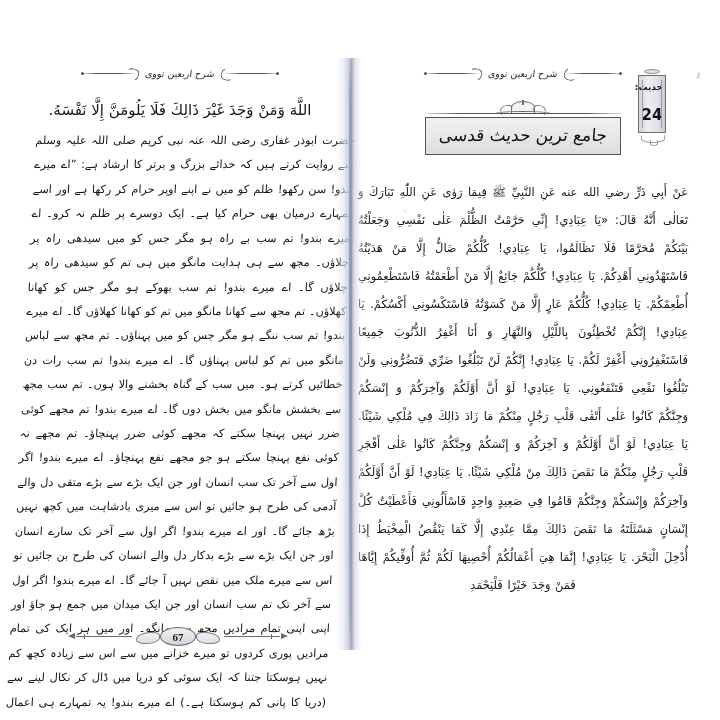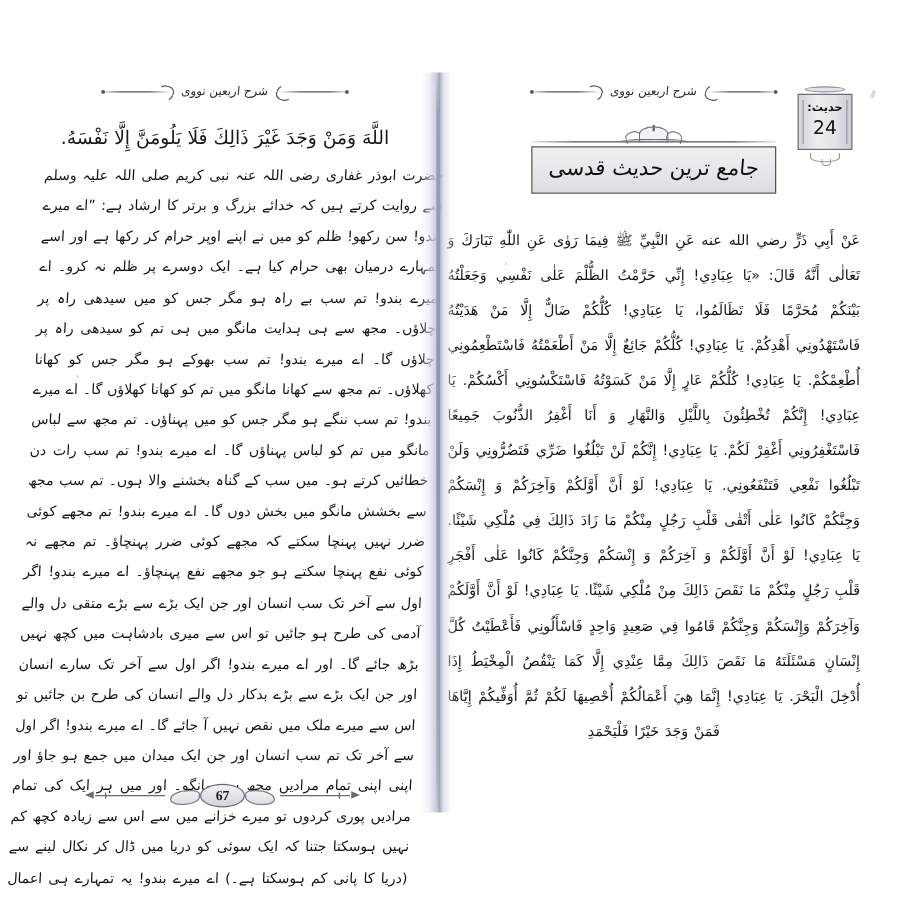--- a/index.html
+++ b/index.html
@@ -114,21 +114,21 @@
     border-radius: 50%;
   }
   .rh-orn.leftorn  .dot { left: 4px; }
   .rh-orn.rightorn .dot { right: 4px; }
 
   
   .hadith-tab {
     position: absolute;
     left: 638px;
     top: 66px;
-    width: 44px;
+    width: 28px;
     text-align: center;
   }
   .hadith-tab .tab-crest-top,
   .hadith-tab .tab-crest-bot {
     height: 9px;
     position: relative;
   }
   .tab-crest-top::before, .tab-crest-bot::before{
     content:"";
     position:absolute; left:6px; right:6px; top:3px;
@@ -155,24 +155,24 @@
   .hadith-tab .tab-body::after { right:3px; }
   .hadith-tab .tab-label {
     font-size: 9px;
     color: #111;
     direction: rtl;
     line-height: 1.1;
     font-weight: 700;
   }
   .hadith-tab .tab-number {
     font-size: 15px;
-    font-weight: 400;
+    font-weight: 700;
     color: #111;
     line-height: 1.15;
-    margin-top: 1px;
+    margin-top: 14px;
   }
   .tab-flourish {
     margin: 1px auto 0 auto;
     width: 30px; height: 12px;
     position: relative;
   }
   .tab-flourish::before{
     content:"";
     position:absolute; left:3px; right:3px; top:1px;
     height:6px;

